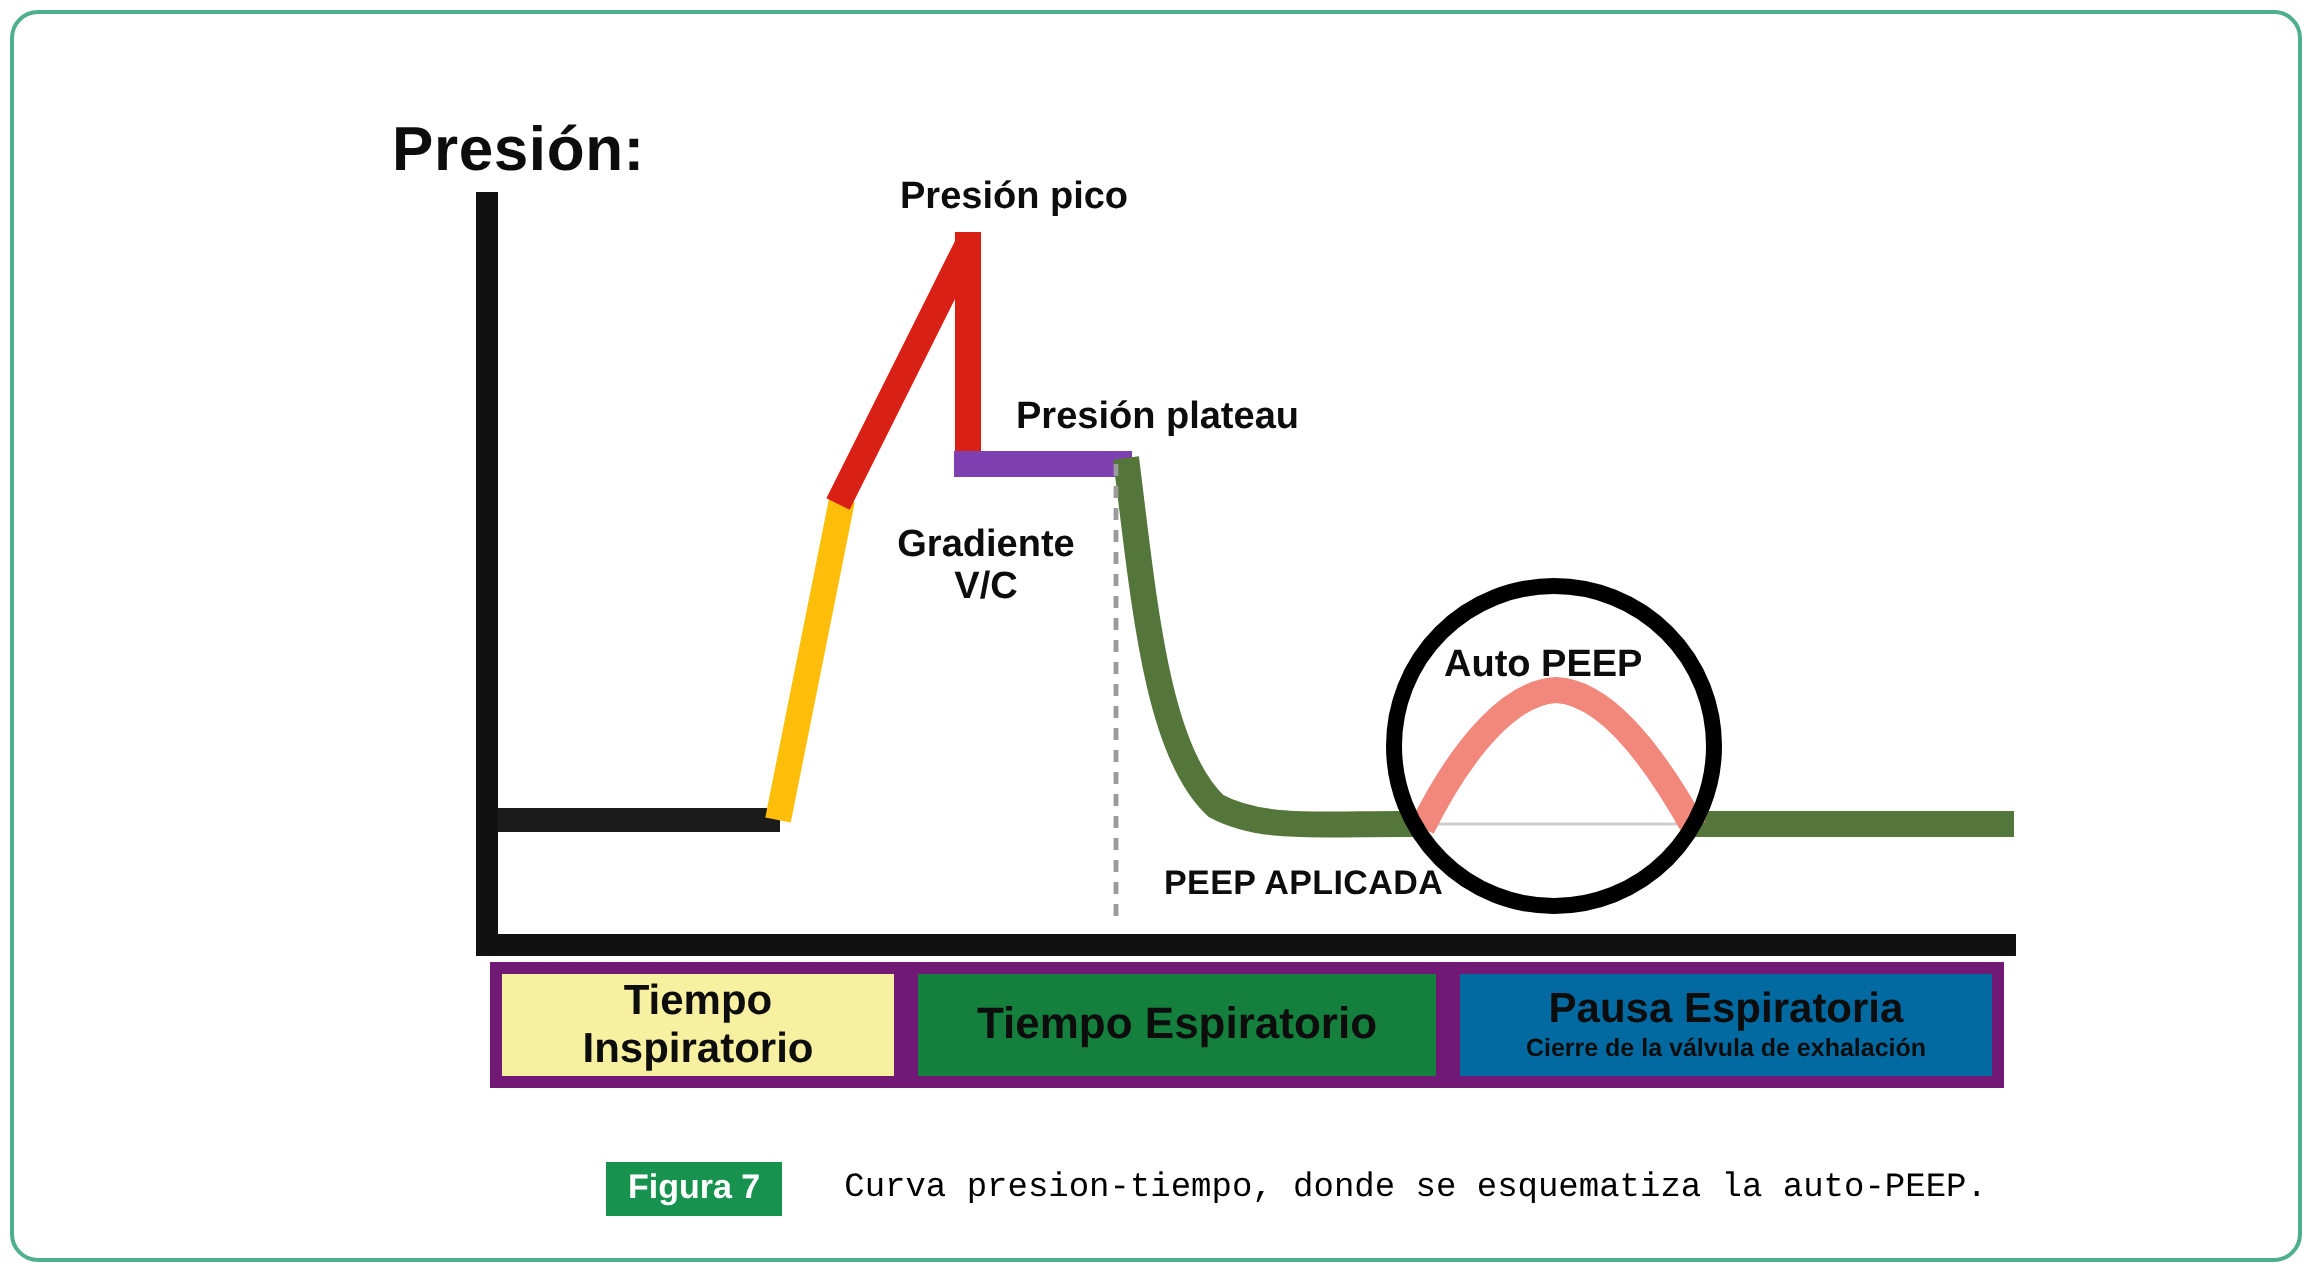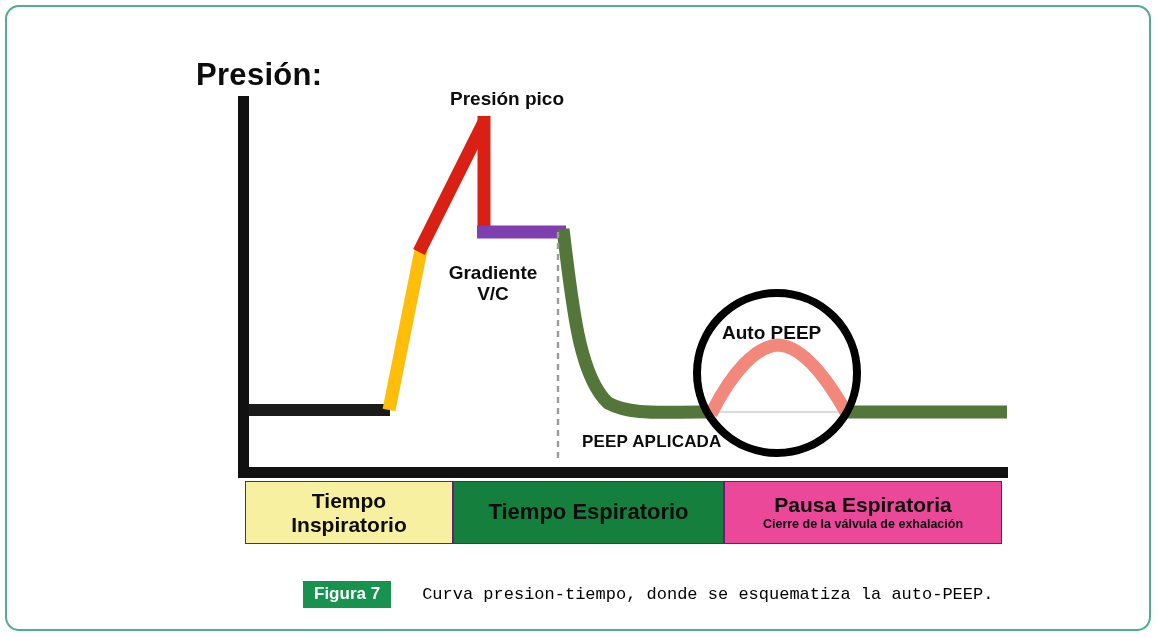--- a/index.html
+++ b/index.html
@@ -95,21 +95,21 @@
     position: absolute;
     left: 245px;
     top: 481px;
     width: 757px;
     height: 63px;
     display: flex;
     box-sizing: border-box;
   }
   .phase {
     box-sizing: border-box;
-    border: 1px solid #701a75;
+    border: 6px solid #701a75;
     display: flex;
     flex-direction: column;
     align-items: center;
     justify-content: center;
     text-align: center;
     color: #0d0d0d;
   }
   .phase-title {
     font-weight: bold;
     line-height: 1.1;
@@ -126,21 +126,21 @@
     background: #F7F0A0;
   }
   #phase-insp .phase-title { font-size: 21px; }
   #phase-esp {
     width: 271px;
     background: #15803d;
   }
   #phase-esp .phase-title { font-size: 22px; }
   #phase-pausa {
     width: 278px;
-    background: #ec4899;
+    background: #0369a1;
   }
   #phase-pausa .phase-title { font-size: 21px; }
   
   #caption {
     position: absolute;
     left: 303px;
     top: 581px;
     display: flex;
     align-items: center;
     gap: 31px;
@@ -194,20 +194,21 @@
 
       <path d="M 711 414 C 733 370, 757 346, 778 345 C 800 346, 823 371, 847 414" fill="none" stroke="#F2887B" stroke-width="13" stroke-linecap="butt"></path>
 
       <circle cx="777" cy="373" r="80" fill="none" stroke="#000000" stroke-width="8"></circle>
     </svg>
 
     <div class="lbl" id="label-presion">Presión:</div>
 
     <div class="lbl" id="label-presion-pico">Presión pico</div>
 
+    <div class="lbl" id="label-presion-plateau">Presión plateau</div>
 
     <div class="lbl" id="label-gradiente">Gradiente
 V/C</div>
 
     <div class="lbl" id="label-auto-peep">Auto PEEP</div>
 
     <div class="lbl" id="label-peep-aplicada">PEEP APLICADA</div>
 
     <div id="phase-bar">
       <div class="phase" id="phase-insp">

